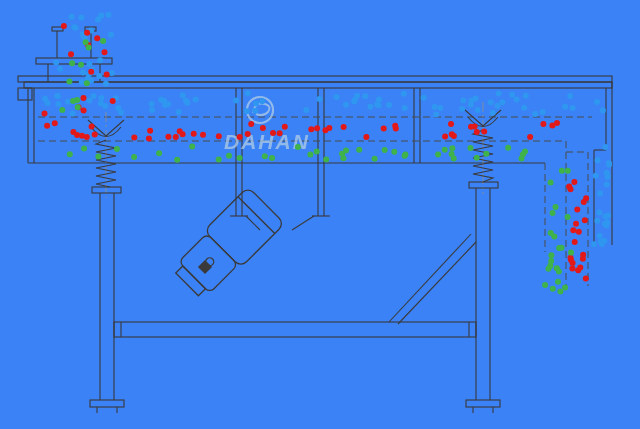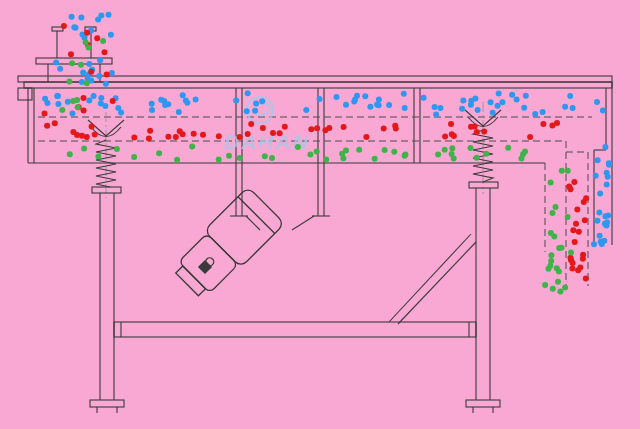--- a/index.html
+++ b/index.html
@@ -1,16 +1,16 @@
 <!DOCTYPE html>
 <html><head>
 <meta charset="utf-8">
 <style>
   html,body { margin:0; padding:0; background:#ffffff; }
-  .canvas { position:relative; width:640px; height:429px; background:#f9a8d4; overflow:hidden; font-family:"Liberation Sans", sans-serif; }
+  .canvas { position:relative; width:640px; height:429px; background:#3b82f6; overflow:hidden; font-family:"Liberation Sans", sans-serif; }
   svg { display:block; }
   .struct  { stroke:#3a3a3a; stroke-width:1.1; fill:none; }
   .struct2 { stroke:#3a3a3a; stroke-width:1.3; fill:none; }
   .dash    { stroke:#4a4a4a; stroke-width:1; fill:none; stroke-dasharray:7 4; }
   .cline   { stroke:#8f8f8f; stroke-width:0.8; fill:none; stroke-dasharray:10 3 2 3; }
   .wm      { opacity:0.8; }
   .wm-text { font:italic 700 21px "Liberation Sans", sans-serif; letter-spacing:2px; }
 </style>
 </head>
 <body>

